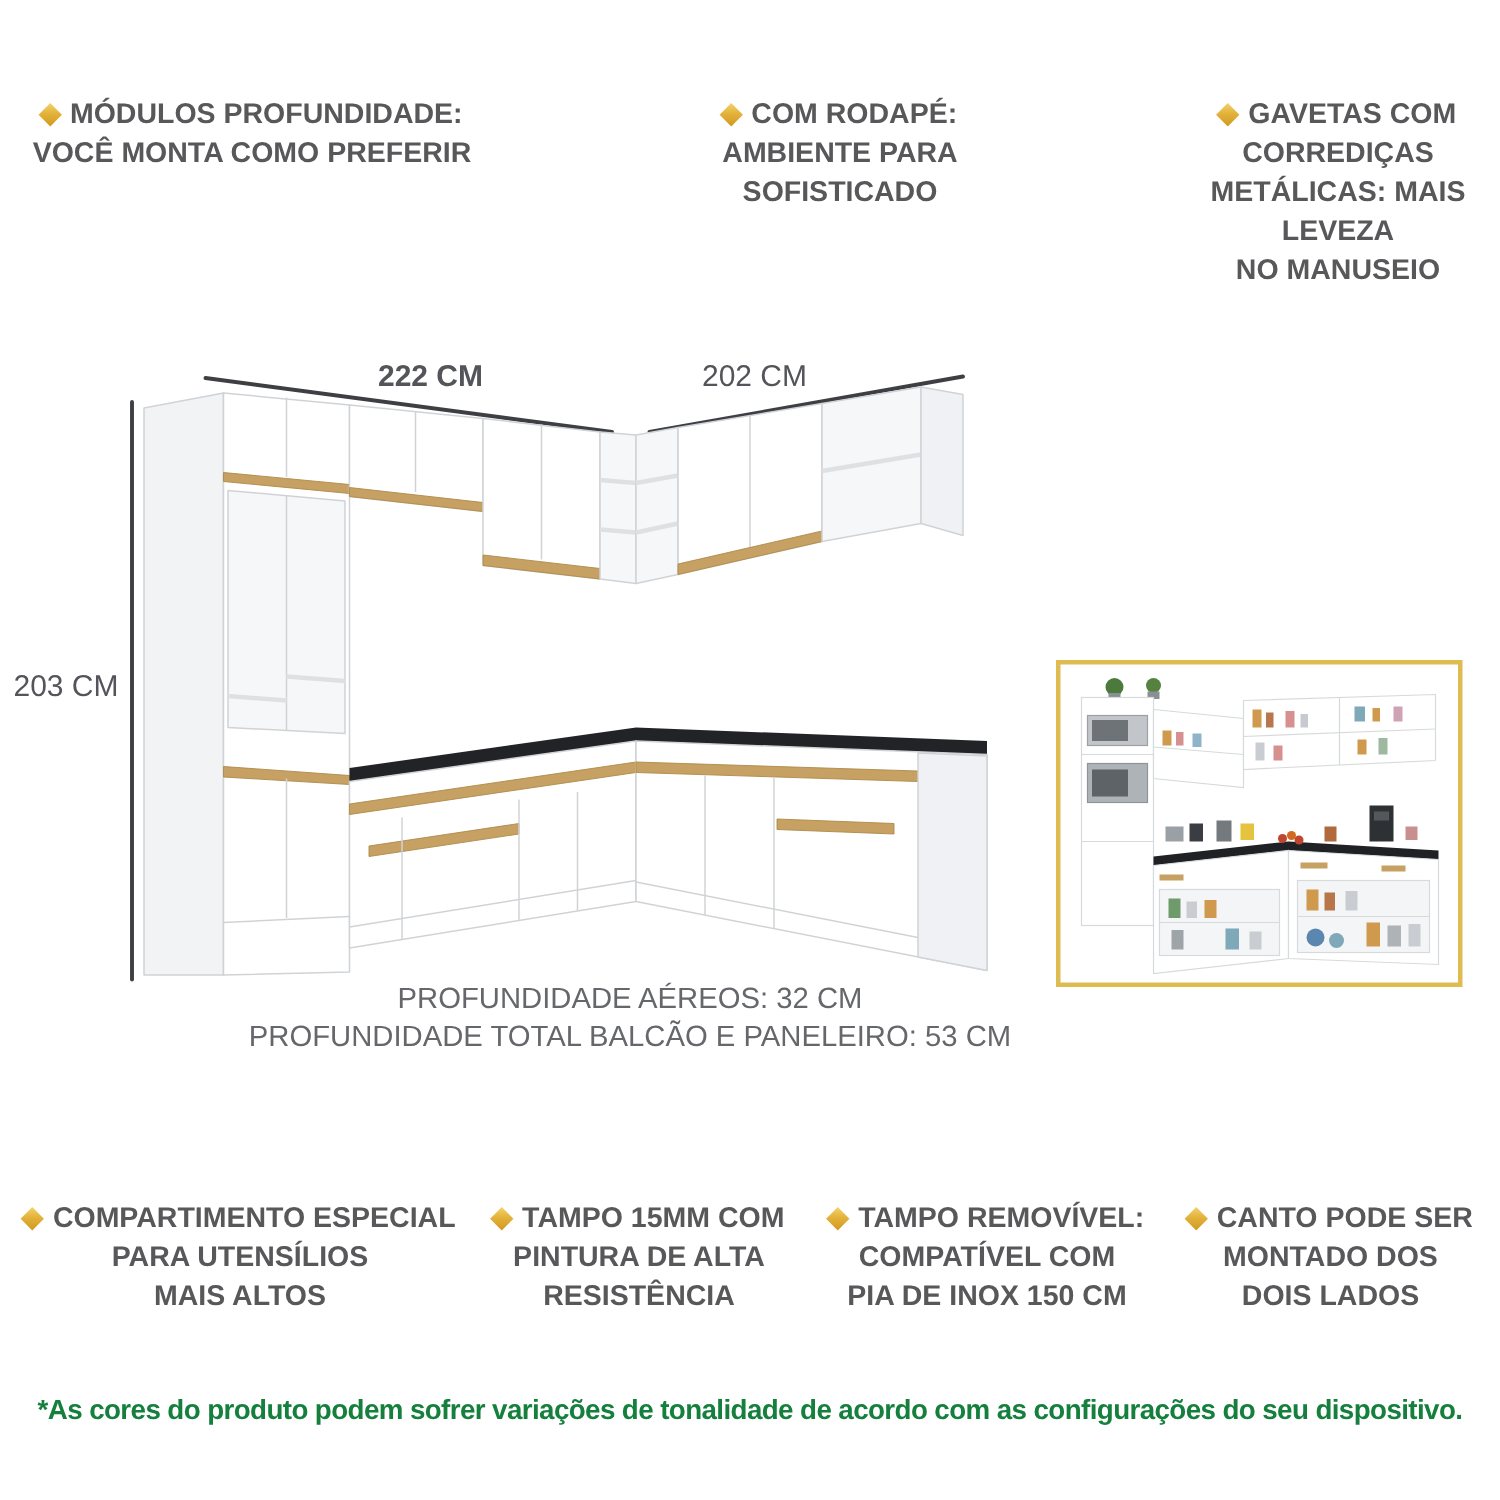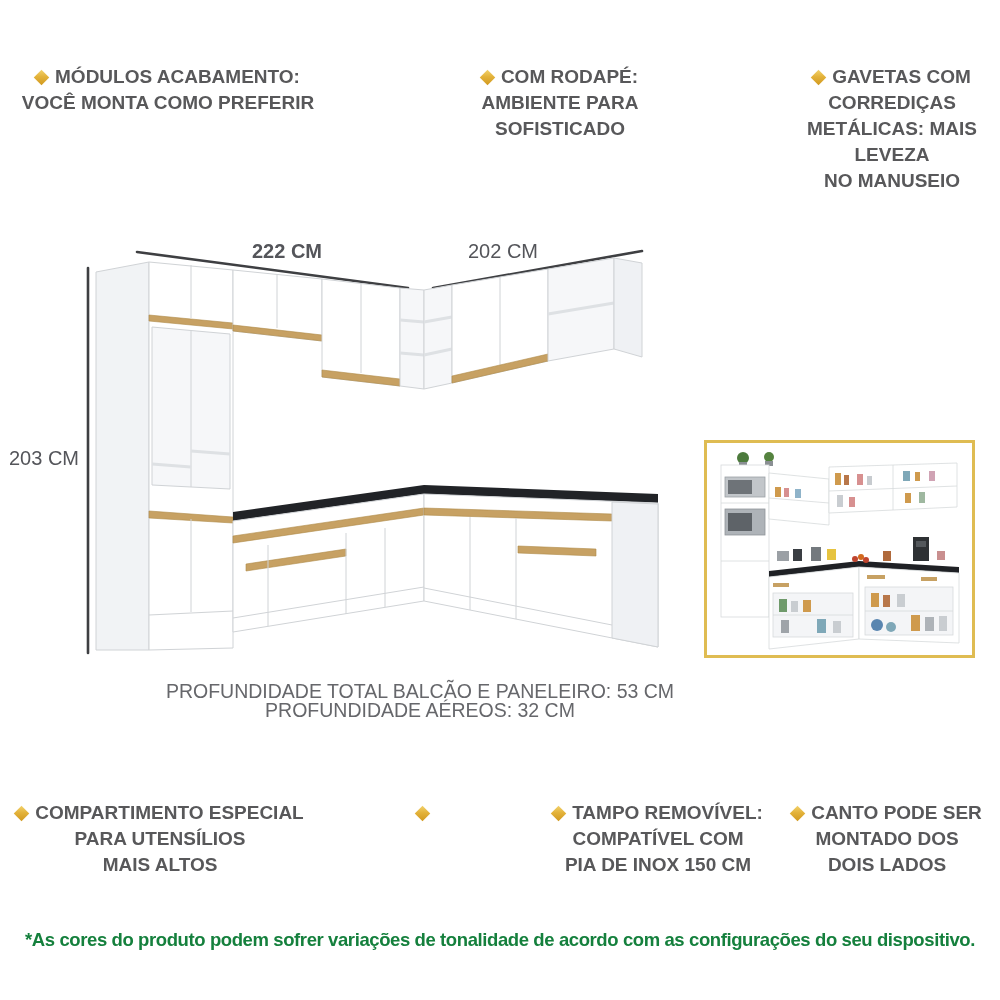--- a/index.html
+++ b/index.html
@@ -38,42 +38,42 @@
   .dim-label{
     position:absolute;font-size:20px;color:#54555A;text-align:center;
   }
   #dim-left{left:197px;top:240px;width:180px;font-weight:bold;}
   #dim-right{left:413px;top:240px;width:180px;}
   #dim-height{left:2px;top:447px;width:84px;}
   .depth-note{
     position:absolute;left:95px;width:650px;text-align:center;
     font-size:19.5px;color:#66676B;
   }
-  #depth1{top:655px;margin-top:44px;}
+  #depth1{top:655px;}
   #depth2{top:680px;}
   
   #kitchen-svg{position:absolute;left:0;top:0;width:1000px;height:1000px;}
   
   .thumb{
     position:absolute;left:704px;top:440px;width:271px;height:218px;
     border:3px solid #DFBC52;box-sizing:border-box;background:#fff;
   }
   .thumb svg{display:block;width:100%;height:100%;}
   
   .disclaimer{
     position:absolute;top:929px;left:0;width:1000px;text-align:center;
     font-weight:bold;font-size:18.5px;letter-spacing:-0.4px;color:#15803d;
   }
 </style>
 </head>
 <body>
 
 <div class="features-row top">
   <div class="feature">
-    <span class="diamond"></span><span class="ftext">MÓDULOS ACABAMENTO:
+    <span class="diamond"></span><span class="ftext">MÓDULOS PROFUNDIDADE:
 VOCÊ MONTA COMO PREFERIR</span>
   </div>
   <div class="feature">
     <span class="diamond"></span><span class="ftext">COM RODAPÉ:
 AMBIENTE PARA
 SOFISTICADO</span>
   </div>
   <div class="feature">
     <span class="diamond"></span><span class="ftext">GAVETAS COM CORREDIÇAS
 METÁLICAS: MAIS LEVEZA
@@ -239,21 +239,23 @@
   </svg>
 </div>
 
 <div class="features-row bottom">
   <div class="feature">
     <span class="diamond"></span><span class="ftext">COMPARTIMENTO ESPECIAL
 PARA UTENSÍLIOS
 MAIS ALTOS</span>
   </div>
   <div class="feature">
-    <span class="diamond"></span>
+    <span class="diamond"></span><span class="ftext">TAMPO 15MM COM
+PINTURA DE ALTA
+RESISTÊNCIA</span>
   </div>
   <div class="feature">
     <span class="diamond"></span><span class="ftext">TAMPO REMOVÍVEL:
 COMPATÍVEL COM
 PIA DE INOX 150 CM</span>
   </div>
   <div class="feature">
     <span class="diamond"></span><span class="ftext">CANTO PODE SER
 MONTADO DOS
 DOIS LADOS</span>

